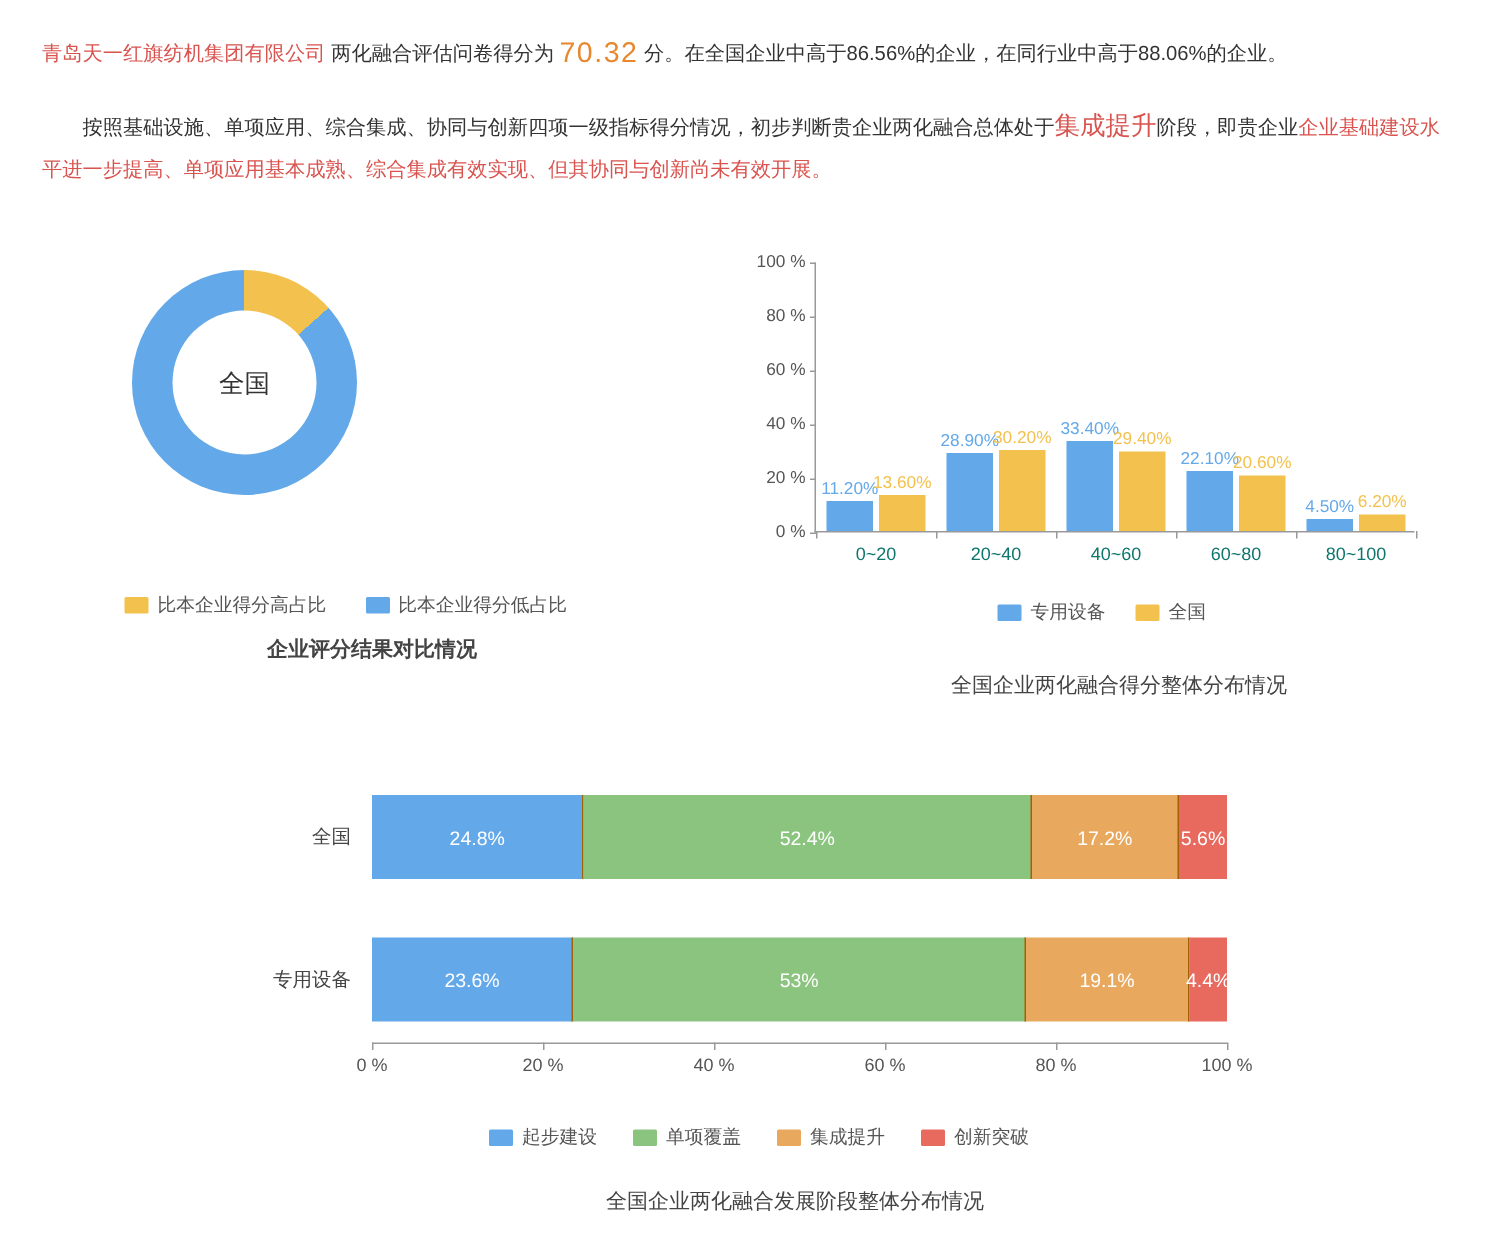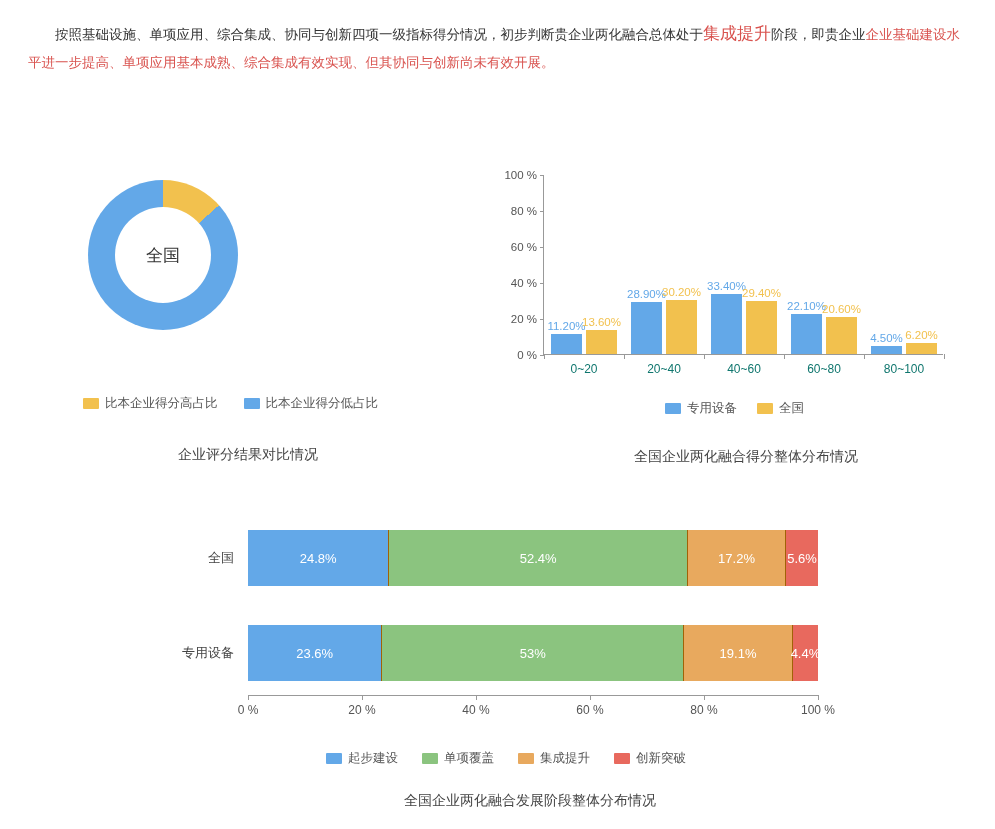--- a/index.html
+++ b/index.html
@@ -68,20 +68,23 @@
   .sb-axis { position: absolute; left: 0; top: 100%; width: 100%; height: 1px; background: #999; }
   .sb-xtick { position: absolute; top: 100%; margin-top: 8px; transform: translateX(-50%); font-size: 12px; color: #555; white-space: nowrap; }
   .sb-xmark { position: absolute; top: 100%; width: 1px; height: 5px; background: #999; }
 </style>
 </head>
 <body>
 
 <div class="page">
 
   <div class="summary">
+    <p>
+      <span class="company">青岛天一红旗纺机集团有限公司</span><span> 两化融合评估问卷得分为 </span><span class="score">70.32</span><span> 分。在全国企业中高于86.56%的企业，在同行业中高于88.06%的企业。</span>
+    </p>
     <p class="p2">
       <span>按照基础设施、单项应用、综合集成、协同与创新四项一级指标得分情况，初步判断贵企业两化融合总体处于</span><span class="stage">集成提升</span><span>阶段，即贵企业</span><span class="hl-red">企业基础建设水平进一步提高、单项应用基本成熟、综合集成有效实现、但其协同与创新尚未有效开展。</span>
     </p>
   </div>
 
   <div class="donut-block">
     <div class="donut-wrap" id="donut0-wrap" style="left:60px;">
       <div class="donut" id="donut0" style="background: conic-gradient(rgb(242, 193, 78) 0deg, rgb(242, 193, 78) 48.384deg, rgb(99, 168, 232) 48.384deg, rgb(99, 168, 232) 360deg);">
         <div class="donut-label">全国</div>
       </div>
@@ -91,21 +94,21 @@
       <div class="legend-item">
         <span class="legend-swatch" style="background:#f2c14e"></span>
         <span>比本企业得分高占比</span>
       </div>
       <div class="legend-item">
         <span class="legend-swatch" style="background:#63a8e8"></span>
         <span>比本企业得分低占比</span>
       </div>
     </div>
 
-    <div class="caption" style="left:0; top:286px; width:440px;">企业评分结果对比情况</div>
+    <div class="caption" style="left:0; top:264px; width:440px;font-weight:bold;">企业评分结果对比情况</div>
   </div>
 
   <div class="barchart">
     <div class="bc-plot" id="bc-plot">
         <div class="bc-ytick" style="top: 0px;">100 %</div>
         <div class="bc-tickmark" style="top: 0px;"></div>
         <div class="bc-ytick" style="top: 36px;">80 %</div>
         <div class="bc-tickmark" style="top: 36px;"></div>
         <div class="bc-ytick" style="top: 72px;">60 %</div>
         <div class="bc-tickmark" style="top: 72px;"></div>

